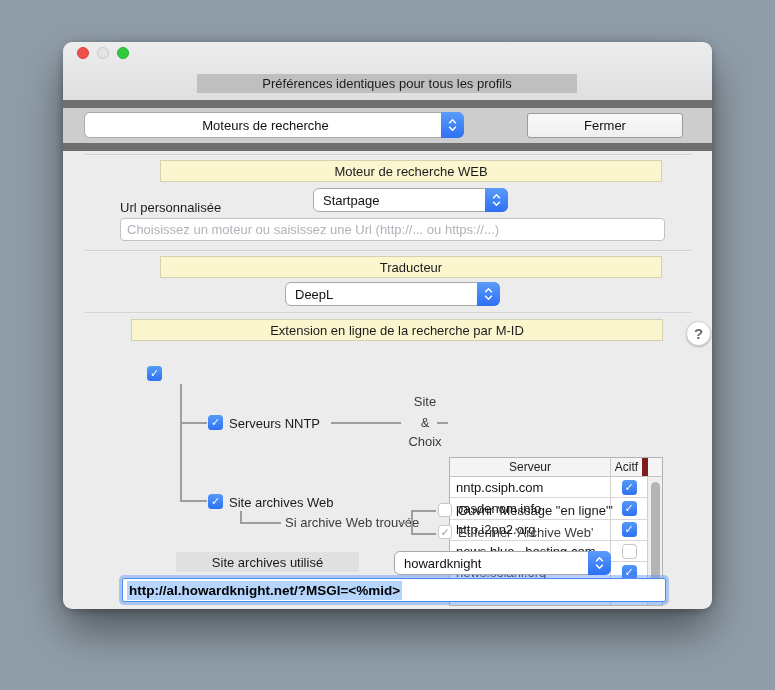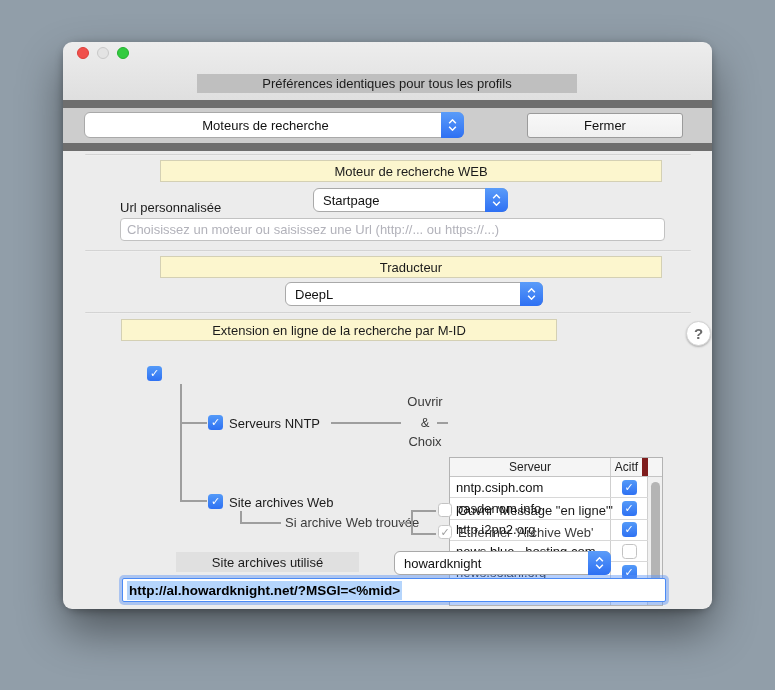--- a/index.html
+++ b/index.html
@@ -171,48 +171,48 @@
         <svg width="9" height="5" viewBox="0 0 10 6">
             <path d="M1 1 L5 5 L9 1" stroke="#fff" stroke-width="1.8" fill="none"></path>
           </svg>
       </span>
     </div>
     <input class="txtinput" style="left: 57px; top: 67px; width: 545px; height: 23px;" placeholder="Choisissez un moteur ou saisissez une Url (http://... ou https://...)">
 
     <div class="divider" style="top:99px;"></div>
 
     <div class="yellow-hdr" style="left:97px; top:105px; width:502px;">Traducteur</div>
-    <div class="sel" style="left:222px; top:131px; width:258px; height:24px;">
+    <div class="sel" style="left:222px; top:131px; width:215px; height:24px;">
       <span>DeepL</span>
       <span class="stepper">
         <svg width="9" height="5" viewBox="0 0 10 6">
             <path d="M1 5 L5 1 L9 5" stroke="#fff" stroke-width="1.8" fill="none"></path>
           </svg>
         <svg width="9" height="5" viewBox="0 0 10 6">
             <path d="M1 1 L5 5 L9 1" stroke="#fff" stroke-width="1.8" fill="none"></path>
           </svg>
       </span>
     </div>
 
     <div class="divider" style="top:161px;"></div>
 
-    <div class="yellow-hdr" style="left:58px; top:168px; width:436px;text-align:right;">Extension en ligne de la recherche par M-ID</div>
+    <div class="yellow-hdr" style="left:68px; top:168px; width:532px;text-align:right;">Extension en ligne de la recherche par M-ID</div>
     <div class="help-btn" style="top:170px;">?</div>
 
     <span class="cb on" style="left:84px; top:215px;"></span>
 
     <div class="tline v" style="left:117px; top:233px; height:117px;"></div>
     <div class="tline h" style="left:117px; top:271px; width:27px;"></div>
     <div class="tline h" style="left:117px; top:349px; width:27px;"></div>
 
     <span class="cb on" style="left:145px; top:264px;"></span>
     <div class="lbl" style="left:166px; top:265px;">Serveurs NNTP</div>
     <div class="tline h" style="left:268px; top:271px; width:70px;"></div>
 
-    <div class="lbl dim" style="left:330px; top:243px; width:64px; text-align:center;">Ouvrir</div>
+    <div class="lbl dim" style="left:330px; top:243px; width:64px; text-align:center;">Site</div>
     <div class="lbl dim" style="left:330px; top:264px; width:64px; text-align:center;">&amp;</div>
     <div class="lbl dim" style="left:330px; top:283px; width:64px; text-align:center;">Choix</div>
     <div class="tline h" style="left:374px; top:271px; width:11px;"></div>
 
     <div class="srv-table">
       <div class="srv-head">
         <div class="c1">Serveur</div>
         <div class="c2">Acitf</div>
         <div class="c3"></div>
       </div>

